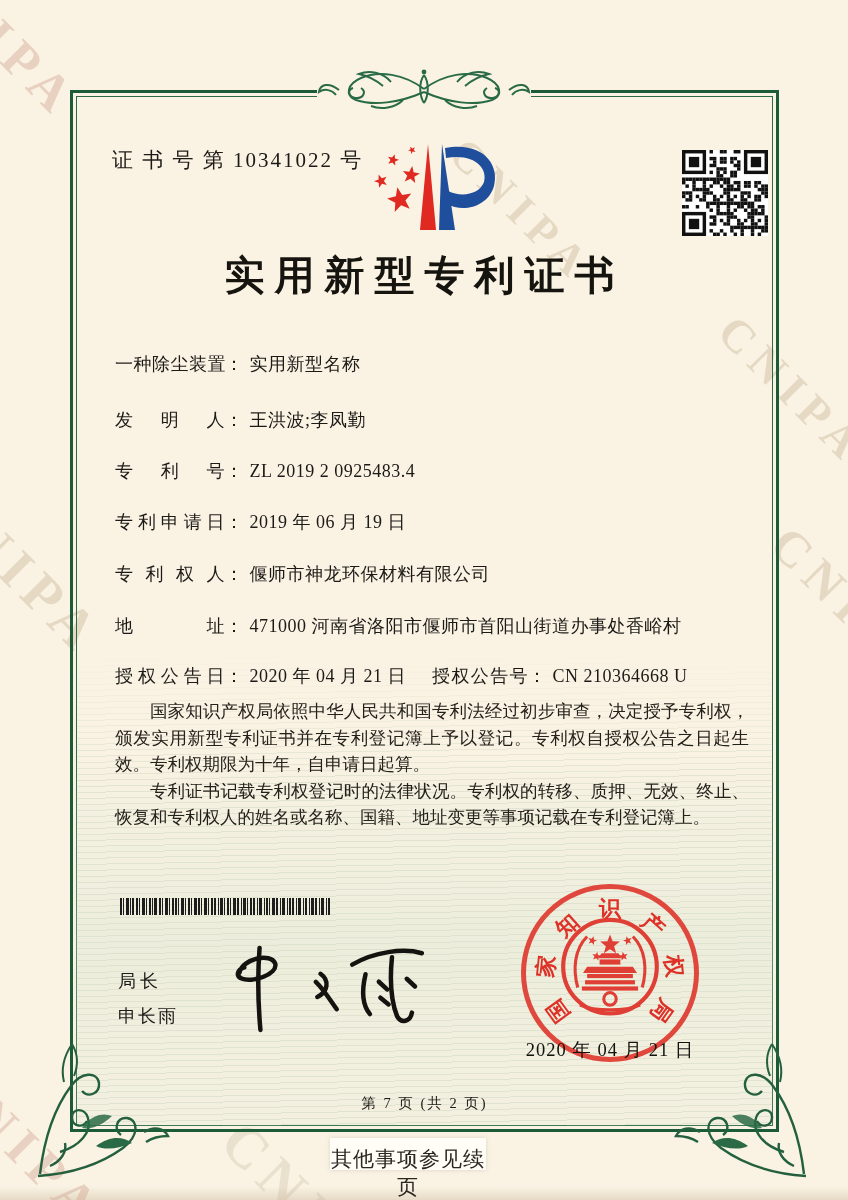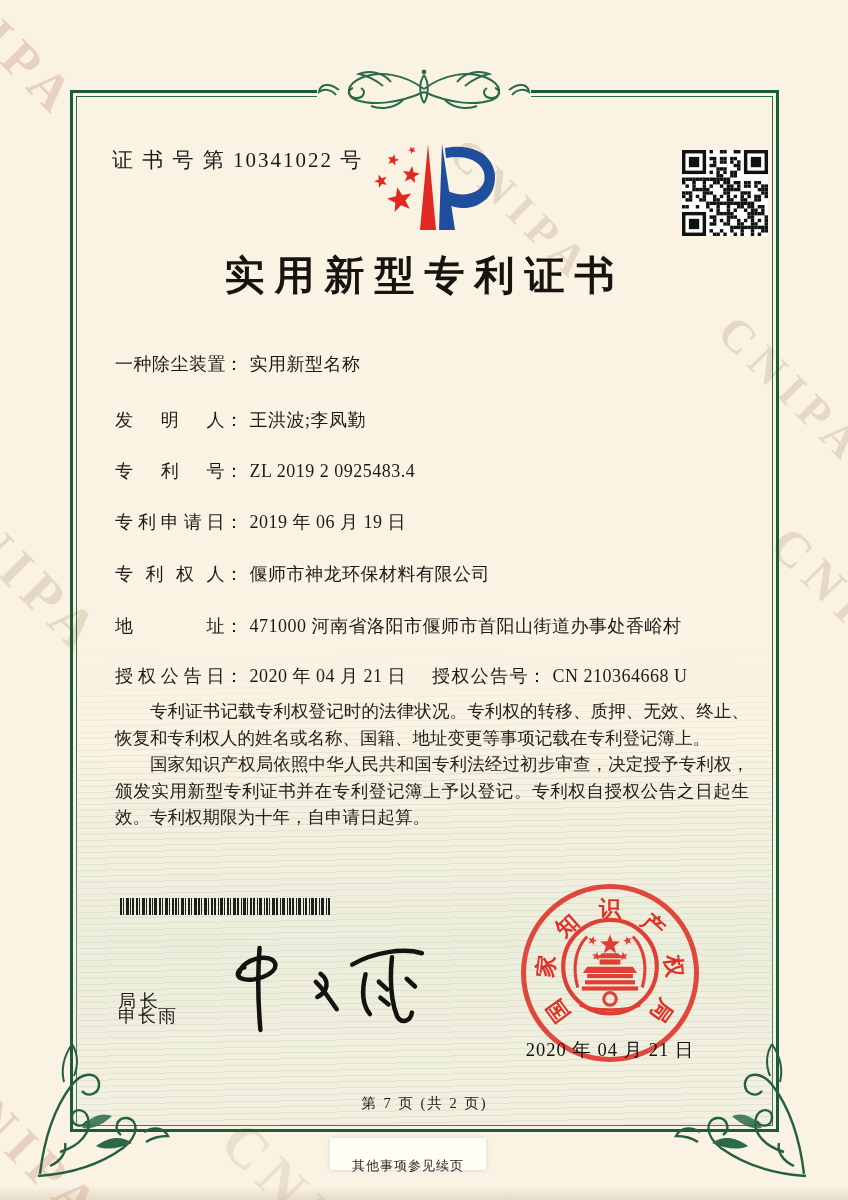--- a/index.html
+++ b/index.html
@@ -44,37 +44,37 @@
   .fgroup2{position:absolute;left:317px;top:0;}
   .fgroup2 .flabel{width:96px;}
 
   .paras{position:absolute;left:42px;top:605px;width:634px;font-size:17.5px;line-height:26.5px;
          text-align:justify;color:#24201a;}
   .paras p{margin:0;text-indent:2em;}
 
   .barcode{position:absolute;left:47px;top:805px;width:218px;height:17px;font-size:0;}
   .barcode div{display:inline-block;height:100%;background:#1d1d1d;vertical-align:top;}
 
-  .sig-role{position:absolute;left:45px;top:876px;font-size:18px;letter-spacing:4px;margin-top:20px;}
+  .sig-role{position:absolute;left:45px;top:876px;font-size:18px;letter-spacing:4px;}
   .sig-name{position:absolute;left:45px;top:911px;font-size:18px;letter-spacing:2px;}
   .sig-script{position:absolute;left:150px;top:840px;transform:rotate(-2deg);}
 
   .seal{position:absolute;left:448px;top:791px;width:178px;height:178px;box-sizing:border-box;
         border:5px solid rgba(222,49,39,.88);border-radius:50%;z-index:4;}
   .seal-char{position:absolute;left:50%;top:50%;font-size:22px;font-weight:bold;color:#de3127;
         font-family:"Liberation Sans","DejaVu Sans",sans-serif;}
   .seal-emblem{position:absolute;left:50%;top:50%;transform:translate(-50%,-54%);}
   .seal-date{position:absolute;left:437px;top:944px;width:200px;text-align:center;font-size:18.5px;
         letter-spacing:1px;color:#14120e;z-index:5;}
 
   .page-info{position:absolute;left:0;right:0;top:1001px;text-align:center;font-size:14.5px;letter-spacing:2px;}
 
   .note-box{position:absolute;left:330px;top:1138px;width:156px;height:32px;background:#fffdf6;
         box-shadow:0 0 4px rgba(120,110,90,.25);z-index:2;text-align:center;}
-  .note-box span{display:inline-block;margin-top:19px;font-size:13px;letter-spacing:1px;color:#2a2620;}
+  .note-box span{display:inline-block;margin-top:7px;font-size:21px;letter-spacing:1px;color:#2a2620;}
 
   svg{overflow:visible;}
 </style>
 </head>
 <body>
 
 <div class="page">
 
   <span class="wm reddish" style="left:-55px;top:-58px;font-size:52px;">CNIPA</span>
   <span class="wm" style="left:475px;top:128px;font-size:44px;">CNIPA</span>
@@ -361,22 +361,22 @@
       <span class="flabel">地址</span><span class="fcolon">：</span><span>471000 河南省洛阳市偃师市首阳山街道办事处香峪村</span>
     </div>
     <div class="frow" style="top:571px">
       <span class="flabel">授权公告日</span><span class="fcolon">：</span><span>2020 年 04 月 21 日</span>
       <span class="fgroup2">
         <span class="flabel">授权公告号</span><span class="fcolon">：</span><span>CN 210364668 U</span>
       </span>
     </div>
 
     <div class="paras">
+      <p>国家知识产权局依照中华人民共和国专利法经过初步审查，决定授予专利权，颁发实用新型专利证书并在专利登记簿上予以登记。专利权自授权公告之日起生效。专利权期限为十年，自申请日起算。</p>
       <p>专利证书记载专利权登记时的法律状况。专利权的转移、质押、无效、终止、恢复和专利权人的姓名或名称、国籍、地址变更等事项记载在专利登记簿上。</p>
-      <p>国家知识产权局依照中华人民共和国专利法经过初步审查，决定授予专利权，颁发实用新型专利证书并在专利登记簿上予以登记。专利权自授权公告之日起生效。专利权期限为十年，自申请日起算。</p>
     </div>
 
     <div class="barcode"><div style="width:2px;margin-right:1px"></div><div style="width:1px;margin-right:2px"></div><div style="width:3px;margin-right:1px"></div><div style="width:1px;margin-right:1px"></div><div style="width:2px;margin-right:2px"></div><div style="width:2px;margin-right:1px"></div><div style="width:1px;margin-right:2px"></div><div style="width:3px;margin-right:1px"></div><div style="width:1px;margin-right:2px"></div><div style="width:2px;margin-right:1px"></div><div style="width:1px;margin-right:1px"></div><div style="width:3px;margin-right:2px"></div><div style="width:2px;margin-right:1px"></div><div style="width:1px;margin-right:2px"></div><div style="width:3px;margin-right:1px"></div><div style="width:1px;margin-right:2px"></div><div style="width:2px;margin-right:1px"></div><div style="width:2px;margin-right:1px"></div><div style="width:1px;margin-right:2px"></div><div style="width:3px;margin-right:1px"></div><div style="width:1px;margin-right:2px"></div><div style="width:2px;margin-right:1px"></div><div style="width:1px;margin-right:2px"></div><div style="width:3px;margin-right:1px"></div><div style="width:2px;margin-right:1px"></div><div style="width:1px;margin-right:2px"></div><div style="width:3px;margin-right:1px"></div><div style="width:1px;margin-right:2px"></div><div style="width:2px;margin-right:1px"></div><div style="width:2px;margin-right:2px"></div><div style="width:1px;margin-right:1px"></div><div style="width:3px;margin-right:1px"></div><div style="width:1px;margin-right:2px"></div><div style="width:2px;margin-right:1px"></div><div style="width:1px;margin-right:2px"></div><div style="width:3px;margin-right:1px"></div><div style="width:2px;margin-right:2px"></div><div style="width:1px;margin-right:1px"></div><div style="width:3px;margin-right:1px"></div><div style="width:1px;margin-right:2px"></div><div style="width:2px;margin-right:1px"></div><div style="width:2px;margin-right:2px"></div><div style="width:1px;margin-right:1px"></div><div style="width:3px;margin-right:2px"></div><div style="width:1px;margin-right:1px"></div><div style="width:2px;margin-right:1px"></div><div style="width:1px;margin-right:2px"></div><div style="width:3px;margin-right:1px"></div><div style="width:2px;margin-right:2px"></div><div style="width:1px;margin-right:1px"></div><div style="width:3px;margin-right:2px"></div><div style="width:1px;margin-right:1px"></div><div style="width:2px;margin-right:1px"></div><div style="width:2px;margin-right:2px"></div><div style="width:1px;margin-right:1px"></div><div style="width:3px;margin-right:2px"></div><div style="width:1px;margin-right:1px"></div><div style="width:2px;margin-right:2px"></div><div style="width:1px;margin-right:1px"></div><div style="width:3px;margin-right:1px"></div><div style="width:2px;margin-right:2px"></div><div style="width:1px;margin-right:1px"></div><div style="width:3px;margin-right:2px"></div><div style="width:1px;margin-right:1px"></div><div style="width:2px;margin-right:2px"></div></div>
 
     <div class="sig-role">局长</div>
     <div class="sig-name">申长雨</div>
     <div class="sig-script">
       <svg width="240" height="105" viewBox="0 0 240 105" fill="none" stroke="#15130f" stroke-width="4.5" stroke-linecap="round">
         <path d="M38,12 C36,30 34,58 36,94"></path>
         <path d="M17,36 C21,22 49,17 53,28 C56,39 29,47 19,42 C13,39 15,33 22,31"></path>

